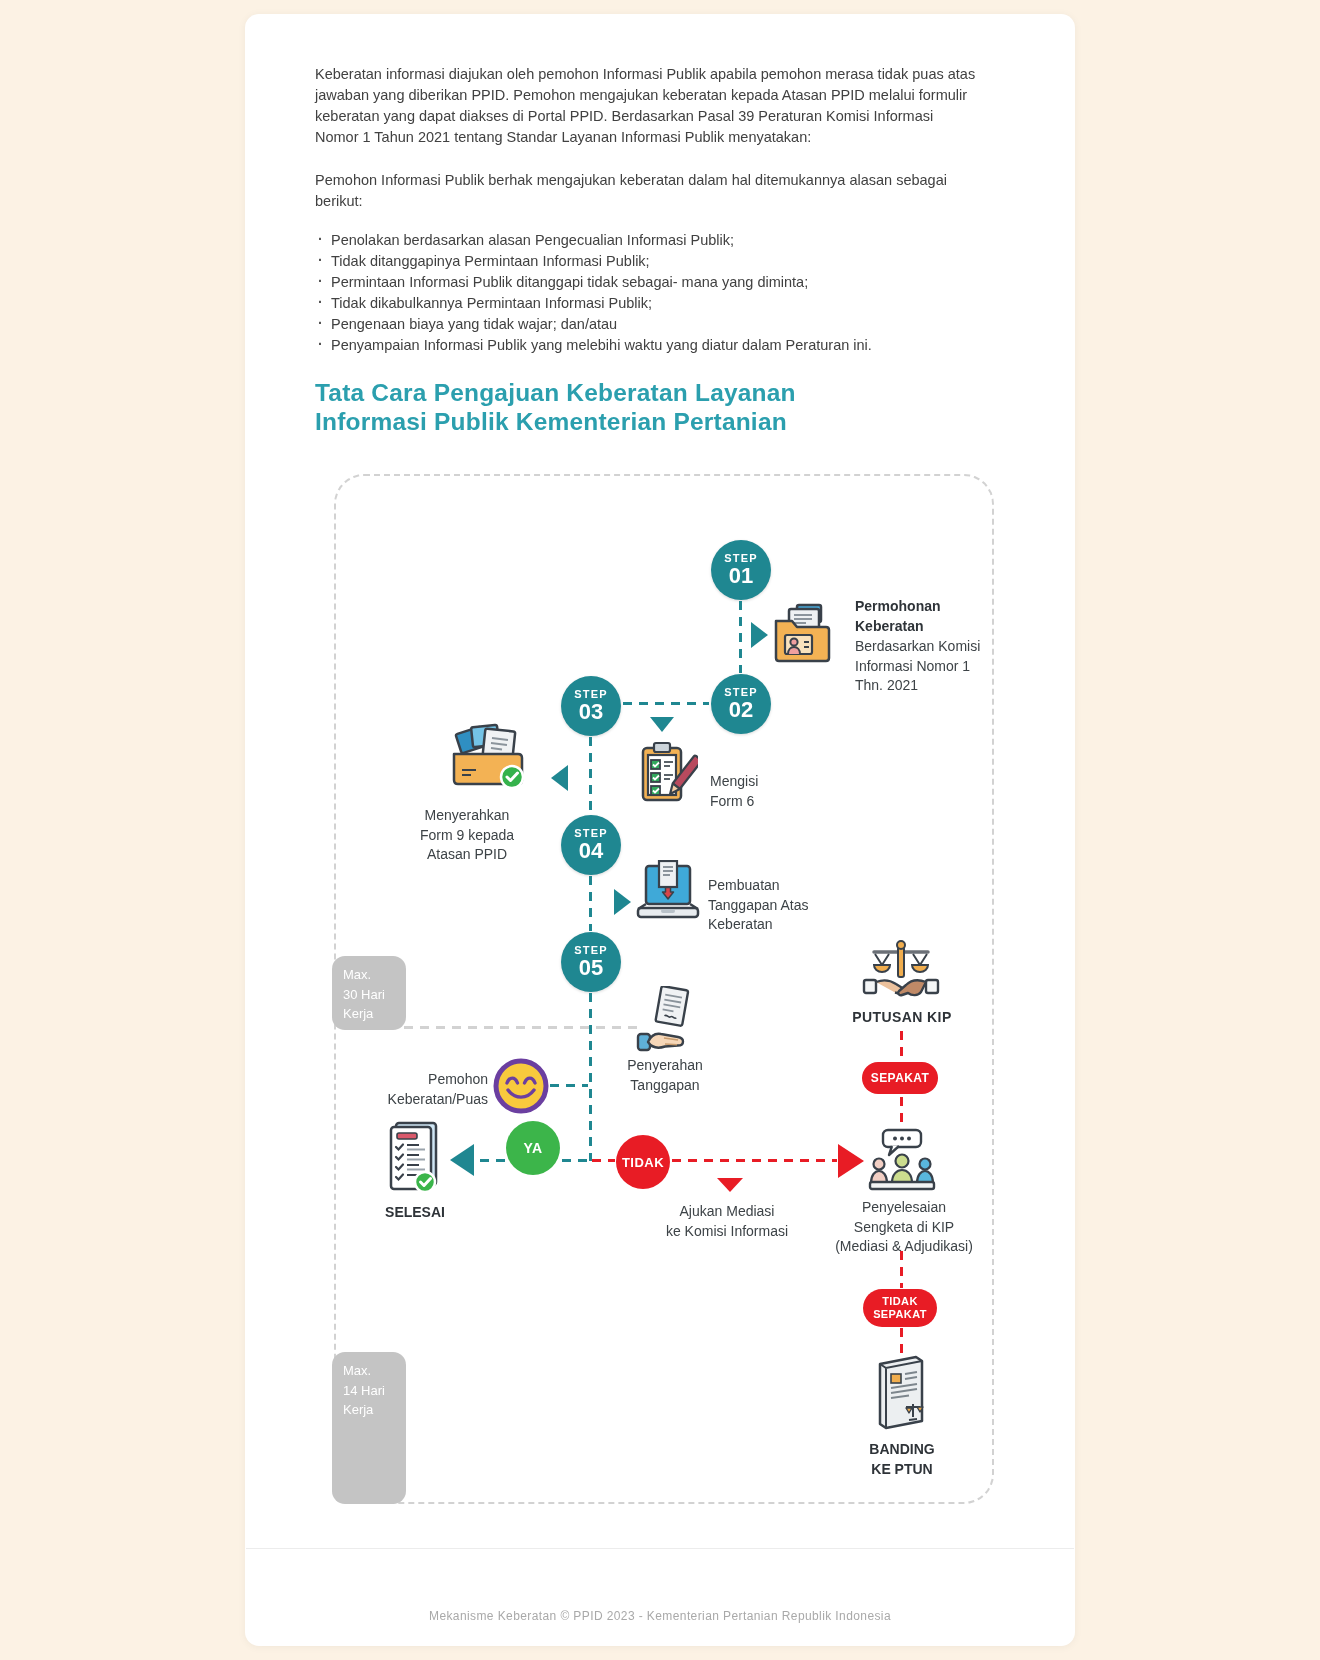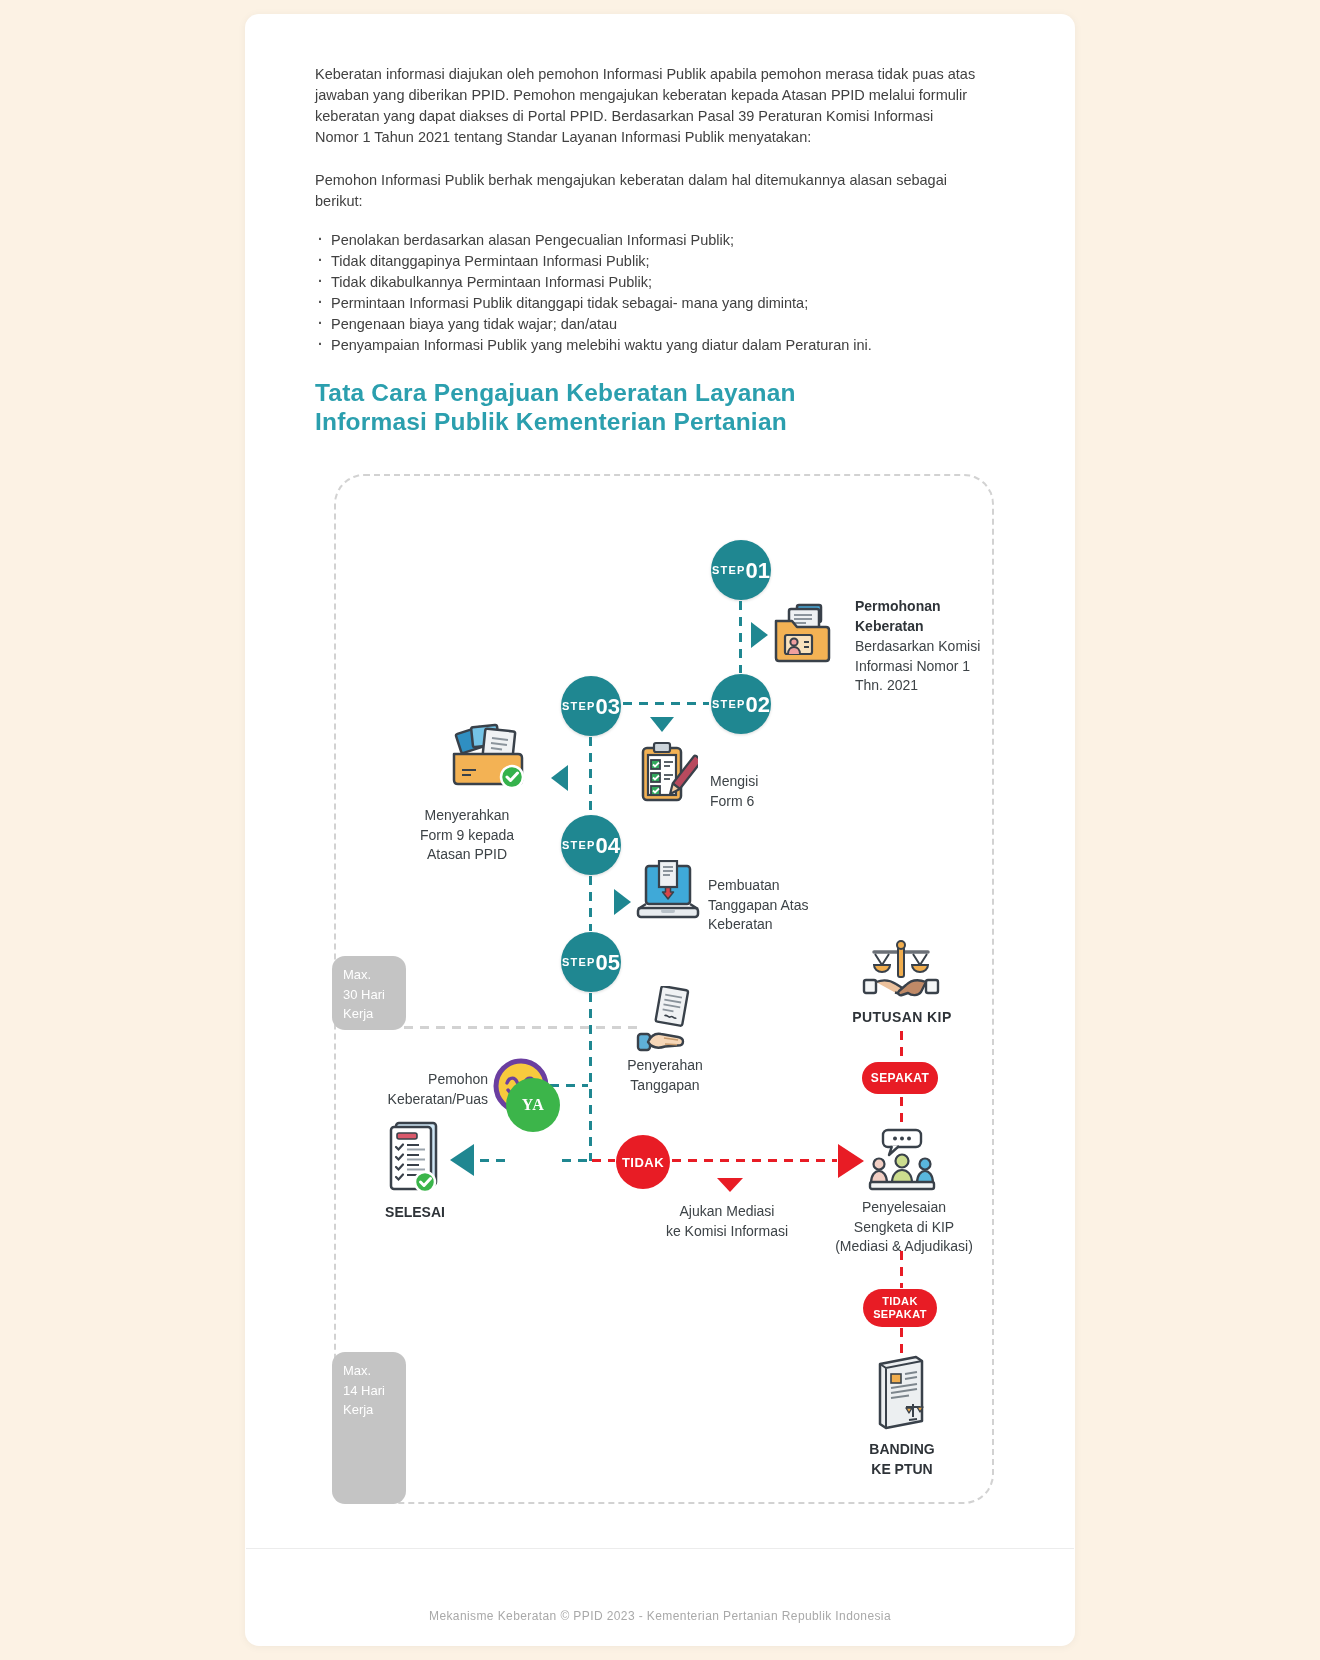--- a/index.html
+++ b/index.html
@@ -31,21 +31,21 @@
     border:2px dashed var(--dash_grey,#cfcfcf);border-radius:30px;
   }
   .gdash-h{height:3px;background:repeating-linear-gradient(90deg,var(--dash_grey,#cfcfcf) 0 9px,transparent 9px 16px);}
   .tdash-h{height:3px;background:repeating-linear-gradient(90deg,var(--teal,#1f8791) 0 9px,transparent 9px 16px);}
   .tdash-v{width:3px;background:repeating-linear-gradient(180deg,var(--teal,#1f8791) 0 9px,transparent 9px 16px);}
   .rdash-h{height:3px;background:repeating-linear-gradient(90deg,var(--red,#e81c25) 0 9px,transparent 9px 16px);}
   .rdash-v{width:3px;background:repeating-linear-gradient(180deg,var(--red,#e81c25) 0 9px,transparent 9px 16px);}
   .tri{width:0;height:0;border-style:solid;border-color:transparent;}
   .step{
     width:60px;height:60px;border-radius:50%;background:var(--teal,#1f8791);
-    color:#fff;display:flex;flex-direction:row;align-items:center;justify-content:center;
+    color:#fff;display:flex;flex-direction:column;align-items:center;justify-content:center;
     font-weight:bold;box-shadow:0 1px 3px rgba(0,0,0,.15);
   }
   .step .s1{font-size:11px;line-height:11px;letter-spacing:1.2px;}
   .step .s2{font-size:22px;line-height:23px;}
   .decision{
     border-radius:50%;color:#fff;font-weight:bold;
     display:flex;align-items:center;justify-content:center;letter-spacing:.5px;
   }
   .pill{
     background:var(--red,#e81c25);color:#fff;font-weight:bold;border-radius:19px;
@@ -69,22 +69,22 @@
 <body>
 
 <div class="abs card"></div>
 
 <div class="abs intro">
   <p>Keberatan informasi diajukan oleh pemohon Informasi Publik apabila pemohon merasa tidak puas atas jawaban yang diberikan PPID. Pemohon mengajukan keberatan kepada Atasan PPID melalui formulir keberatan yang dapat diakses di Portal PPID. Berdasarkan Pasal 39 Peraturan Komisi Informasi Nomor 1 Tahun 2021 tentang Standar Layanan Informasi Publik menyatakan:</p>
   <p style="margin-bottom:18px;">Pemohon Informasi Publik berhak mengajukan keberatan dalam hal ditemukannya alasan sebagai berikut:</p>
   <ul>
     <li>Penolakan berdasarkan alasan Pengecualian Informasi Publik;</li>
     <li>Tidak ditanggapinya Permintaan Informasi Publik;</li>
+    <li>Permintaan Informasi Publik ditanggapi tidak sebagai- mana yang diminta;</li>
     <li>Tidak dikabulkannya Permintaan Informasi Publik;</li>
-    <li>Permintaan Informasi Publik ditanggapi tidak sebagai- mana yang diminta;</li>
     <li>Pengenaan biaya yang tidak wajar; dan/atau</li>
     <li>Penyampaian Informasi Publik yang melebihi waktu yang diatur dalam Peraturan ini.</li>
   </ul>
 </div>
 
 <h1 class="abs heading" style="margin: 0px; white-space: pre-line;">Tata Cara Pengajuan Keberatan Layanan
 Informasi Publik Kementerian Pertanian</h1>
 
 <div class="abs flow-border"></div>
 <div class="abs gdash-h" style="left:340px;top:1026px;width:300px;"></div>
@@ -273,20 +273,20 @@
 <div class="abs lbl b ctr" style="left: 372px; top: 1203px; width: 86px; white-space: pre-line;">SELESAI</div>
 <div class="abs lbl ctr" style="left: 642px; top: 1202px; width: 170px; white-space: pre-line;">Ajukan Mediasi
 ke Komisi Informasi</div>
 <div class="abs lbl b ctr" style="left: 840px; top: 1008px; width: 124px; letter-spacing: 0.4px; white-space: pre-line;">PUTUSAN KIP</div>
 <div class="abs lbl ctr" style="left: 822px; top: 1198px; width: 164px; white-space: pre-line;">Penyelesaian
 Sengketa di KIP
 (Mediasi &amp; Adjudikasi)</div>
 <div class="abs lbl b ctr" style="left: 852px; top: 1440px; width: 100px; white-space: pre-line;">BANDING
 KE PTUN</div>
 
-<div class="abs decision" style="left:506px;top:1078px;width:54px;height:54px;background:var(--green,#3cb54a);font-size:16px;font-family:Liberation Serif, serif;">YA</div>
+<div class="abs decision" style="left:506px;top:1121px;width:54px;height:54px;background:var(--green,#3cb54a);font-size:14px;">YA</div>
 <div class="abs decision" style="left:616px;top:1135px;width:54px;height:54px;background:var(--red,#e81c25);font-size:13px;">TIDAK</div>
 <div class="abs pill" style="left: 862px; top: 1062px; width: 76px; height: 32px; font-size: 12px; white-space: pre-line;">SEPAKAT</div>
 <div class="abs pill" style="left: 863px; top: 1289px; width: 74px; height: 38px; font-size: 11px; line-height: 13px; white-space: pre-line;">TIDAK
 SEPAKAT</div>
 
 <div class="abs foot-line"></div>
 <div class="abs footer">Mekanisme Keberatan © PPID 2023 - Kementerian Pertanian Republik Indonesia</div>
 
 </body></html>

